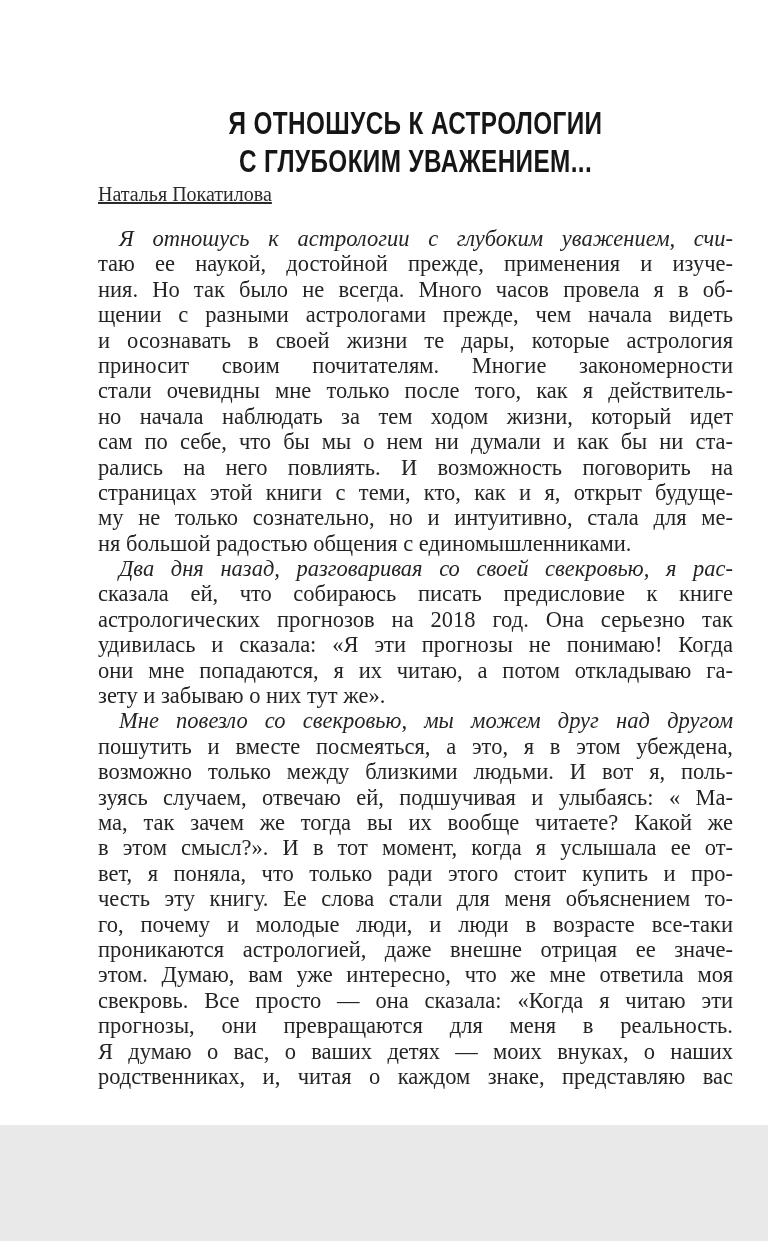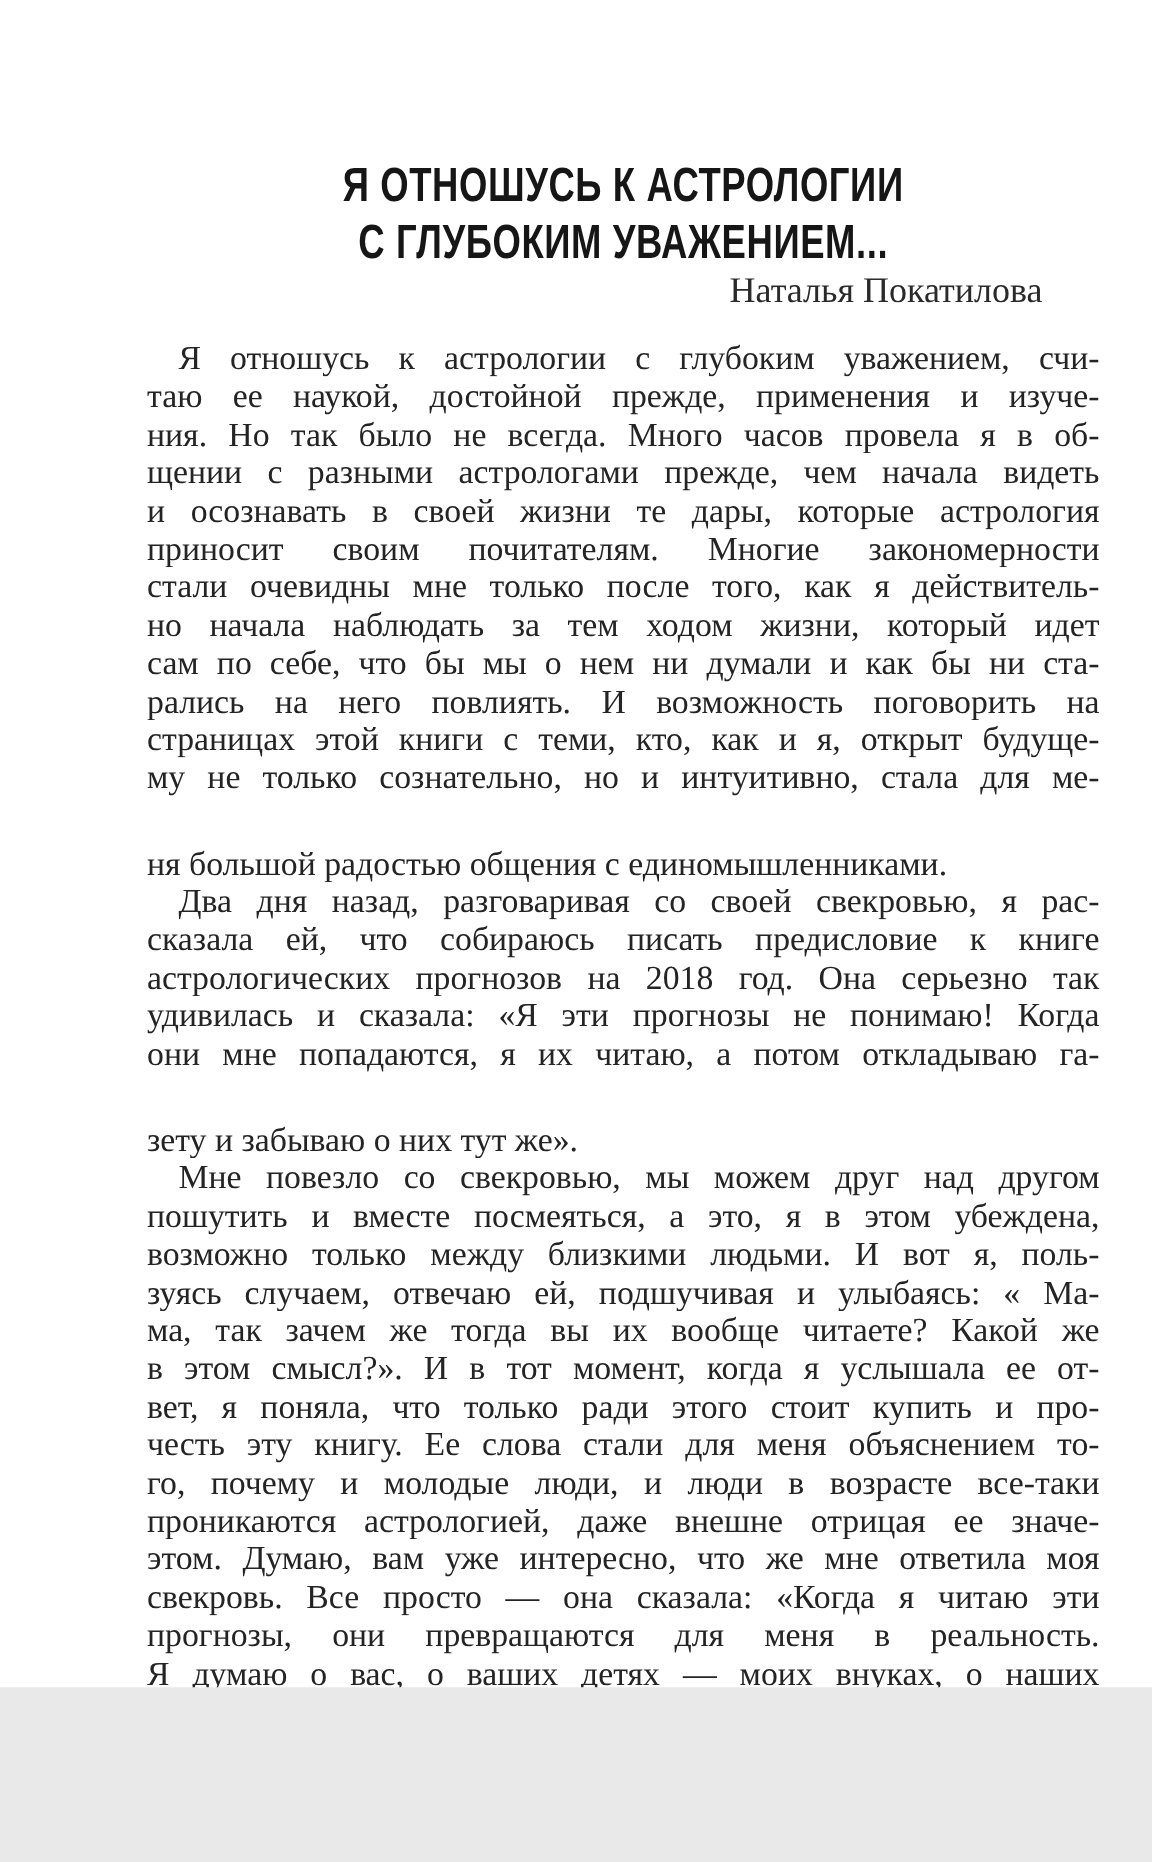--- a/index.html
+++ b/index.html
@@ -33,44 +33,45 @@
     color: #161616;
     letter-spacing: 0.5px;
     transform: scaleX(0.76);
     transform-origin: 50% 0;
   }
   .chapter-title .title-line { display: block; }
 
   .author-byline {
     margin-top: 2px;
     padding-right: 38px;
-    text-align: right;
-    font-size: 24px;
+    text-align: left;
+    font-size: 20px;
     line-height: 25px;
     color: #2a2a2a;
+    text-decoration: underline;
   }
 
   .body-text {
     margin-top: 19px;
     font-size: 22.5px;
     line-height: 25.4px;
   }
 
   .paragraph { margin: 0; }
 
   .line {
     text-align: justify;
     text-align-last: justify;
     height: 25.4px;
     overflow: hidden;
     white-space: nowrap; 
     white-space: normal;
   }
-  .line--first { text-indent: 21px; }
-  .line--end { text-align-last: left; margin-top: 32px; }
+  .line--first { text-indent: 21px; font-style: italic; }
+  .line--end { text-align-last: left; }
 
   .page-number {
     position: absolute;
     left: 117px;
     top: 1125px;
     font-size: 23px;
     line-height: 26px;
     color: #2a2a2a;
   }
 </style>
@@ -119,19 +120,20 @@
           <div class="line">ма, так зачем же тогда вы их вообще читаете? Какой же</div>
           <div class="line">в этом смысл?». И в тот момент, когда я услышала ее от-</div>
           <div class="line">вет, я поняла, что только ради этого стоит купить и про-</div>
           <div class="line">честь эту книгу. Ее слова стали для меня объяснением то-</div>
           <div class="line">го, почему и молодые люди, и люди в возрасте все-таки</div>
           <div class="line">проникаются астрологией, даже внешне отрицая ее значе-</div>
           <div class="line">этом. Думаю, вам уже интересно, что же мне ответила моя</div>
           <div class="line">свекровь. Все просто — она сказала: «Когда я читаю эти</div>
           <div class="line">прогнозы, они превращаются для меня в реальность.</div>
           <div class="line">Я думаю о вас, о ваших детях — моих внуках, о наших</div>
+          <div class="line">родственниках, и, читая о каждом знаке, представляю вас</div>
         </div>
       </div>
 
   </div>
 
   <div class="page-number">2</div>
 </div>
 
 </body></html>

